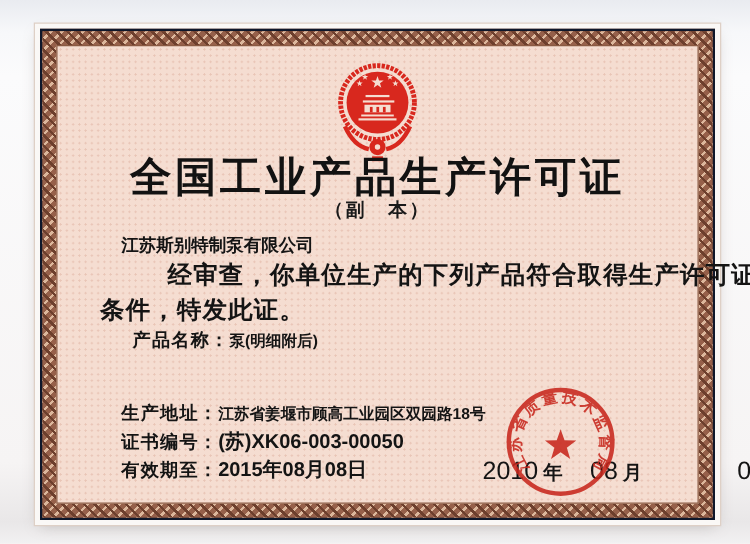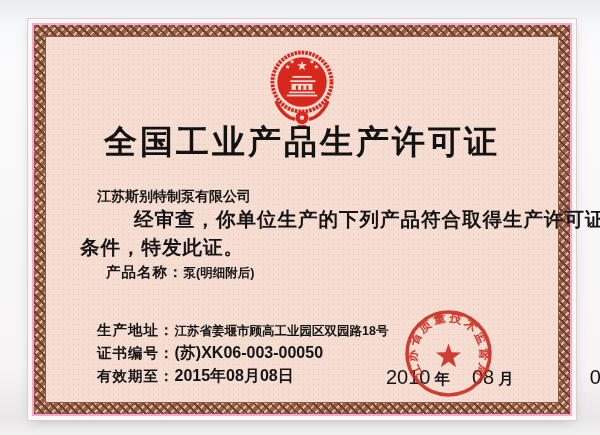--- a/index.html
+++ b/index.html
@@ -5,21 +5,21 @@
   html,body{margin:0;padding:0;width:600px;height:435px;overflow:hidden;}
   body{
     font-family:"Liberation Sans","DejaVu Sans",sans-serif;
     background:linear-gradient(180deg,#e9ebf0 0%,#f7f8fa 6%,#fbfbfc 14%,#f6f4f4 85%,#e9e7e8 96%,#f2f1f2 100%);
     position:relative;color:#141414;
   }
   .photo{position:absolute;inset:0;}
   
   .cert{
     position:absolute;left:32px;top:23px;width:536px;height:389px;
-    border:2px solid #f9a8d4;
+    border:2px solid #0f172a;
     box-shadow:0 0 0 4px #faf8f6,0 0 0 5px #ded0c6,0 4px 12px rgba(110,100,95,.4);
     background:#8a5640;
   }
   .band{
     position:absolute;inset:0;padding:11px;box-sizing:border-box;
     background-color:#96604a;
     background-image:
       repeating-linear-gradient(45deg,#6d3f2d 0 2px,rgba(0,0,0,0) 2px 6px),
       repeating-linear-gradient(-45deg,#dcb79c 0 2px,rgba(0,0,0,0) 2px 6px);
   }
@@ -84,20 +84,21 @@
           <rect x="23" y="51" width="30" height="1.8" fill="#f5ddd1"></rect>
           <rect x="20.5" y="54.5" width="35" height="2" fill="#f5ddd1"></rect>
           <path d="M8,62 Q16,80 30,83" fill="none" stroke="#d8281e" stroke-width="4"></path>
           <path d="M68,62 Q60,80 46,83" fill="none" stroke="#d8281e" stroke-width="4"></path>
           <circle cx="38" cy="81" r="7.5" fill="#d8281e"></circle>
           <circle cx="38" cy="81" r="2.5" fill="#f5ddd1"></circle>
           <rect x="33" y="89.5" width="10" height="4.5" fill="#d8281e"></rect>
         </svg>
 
         <div class="title">全国工业产品生产许可证</div>
+        <div class="subtitle">（副　本）</div>
         <div class="company">江苏斯别特制泵有限公司</div>
         <div class="stmt1">经审查，你单位生产的下列产品符合取得生产许可证</div>
         <div class="stmt2">条件，特发此证。</div>
 
         <div class="row r-product">
           <span class="lbl">产品名称：</span><span class="val">泵(明细附后)</span>
         </div>
 
 
         <div class="row r-production">

